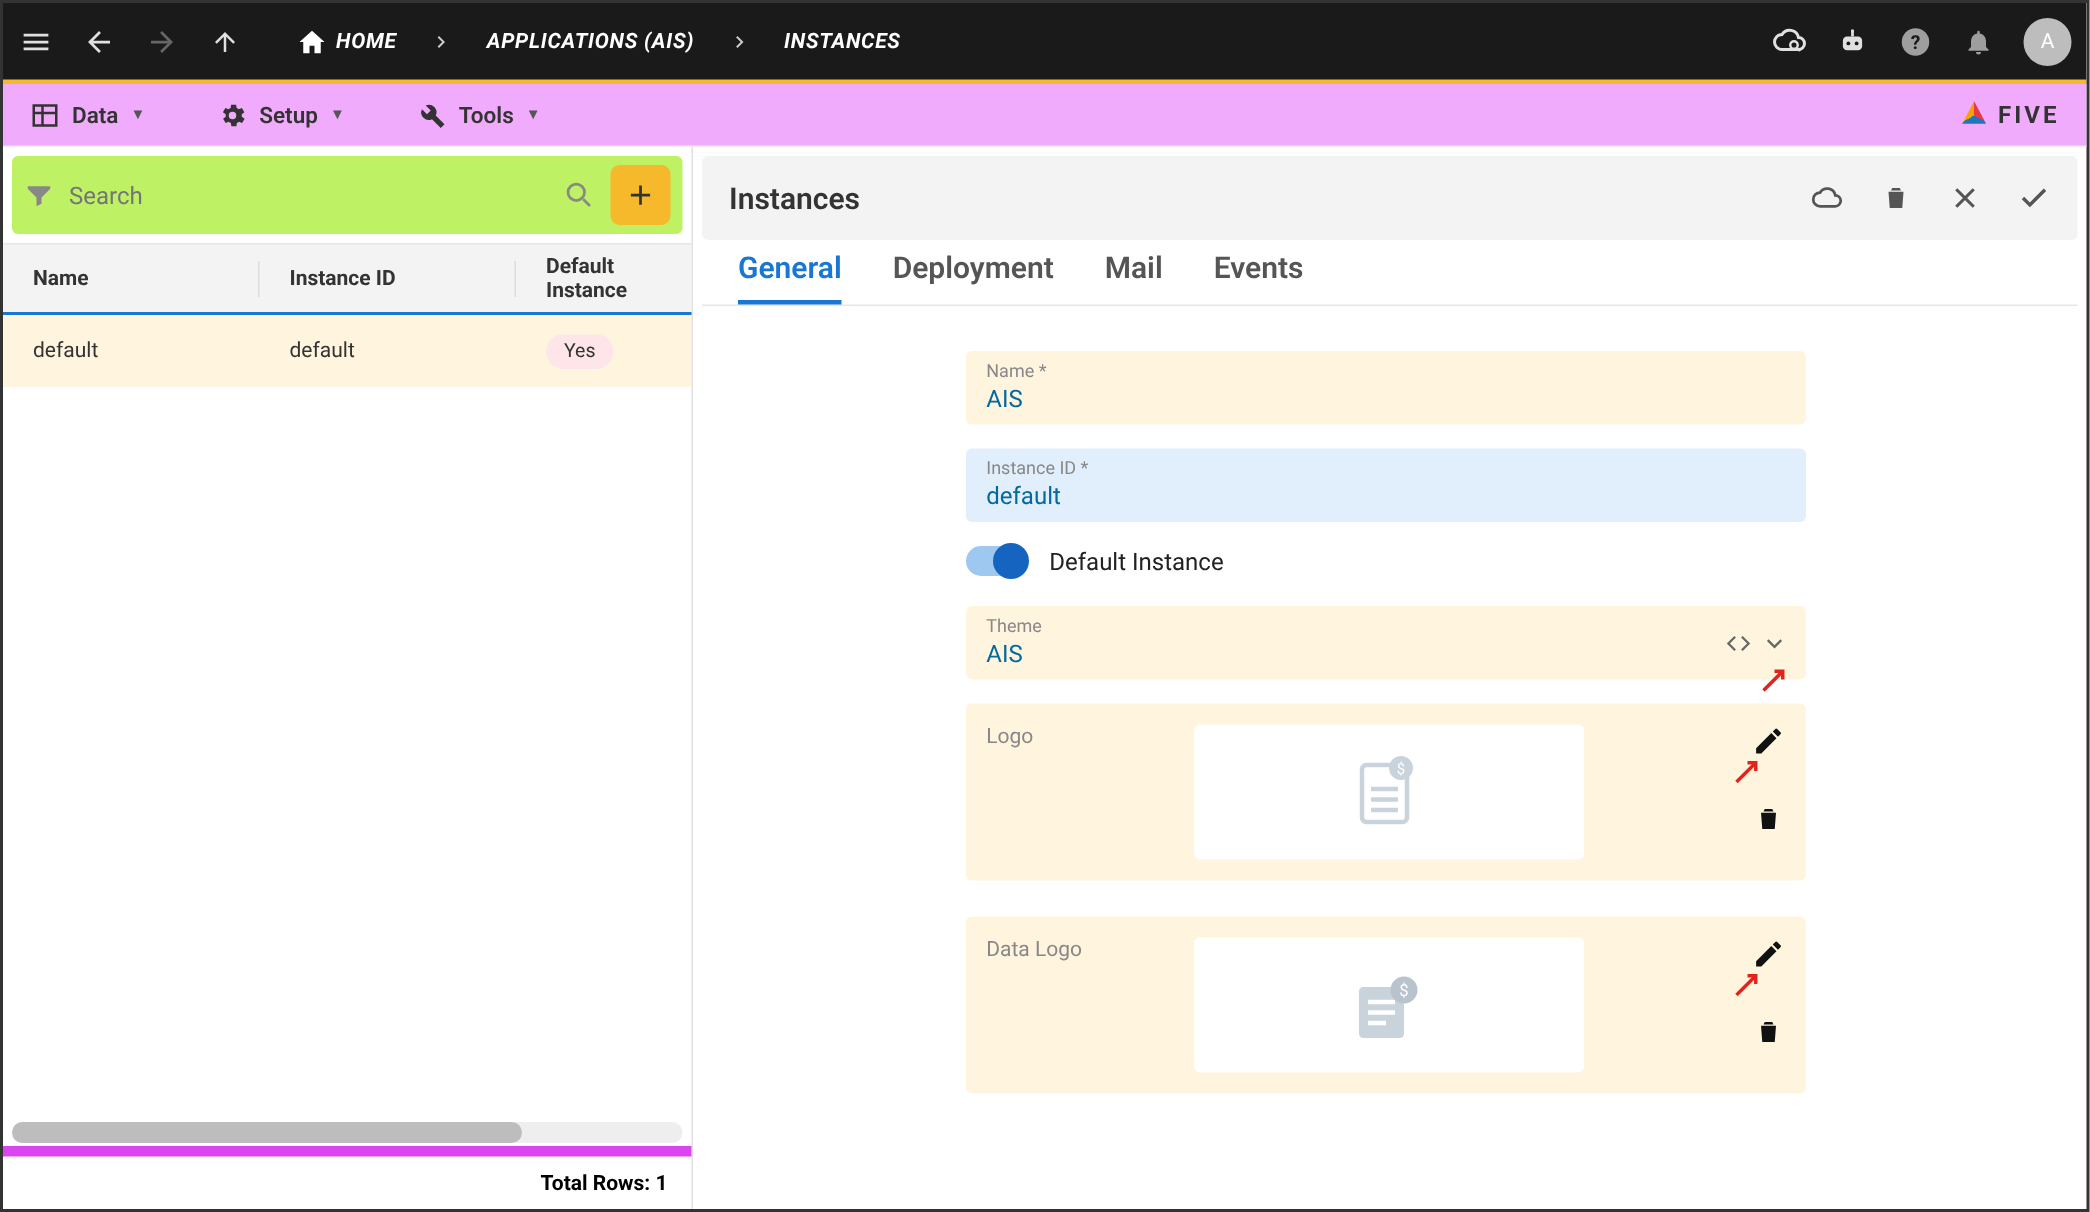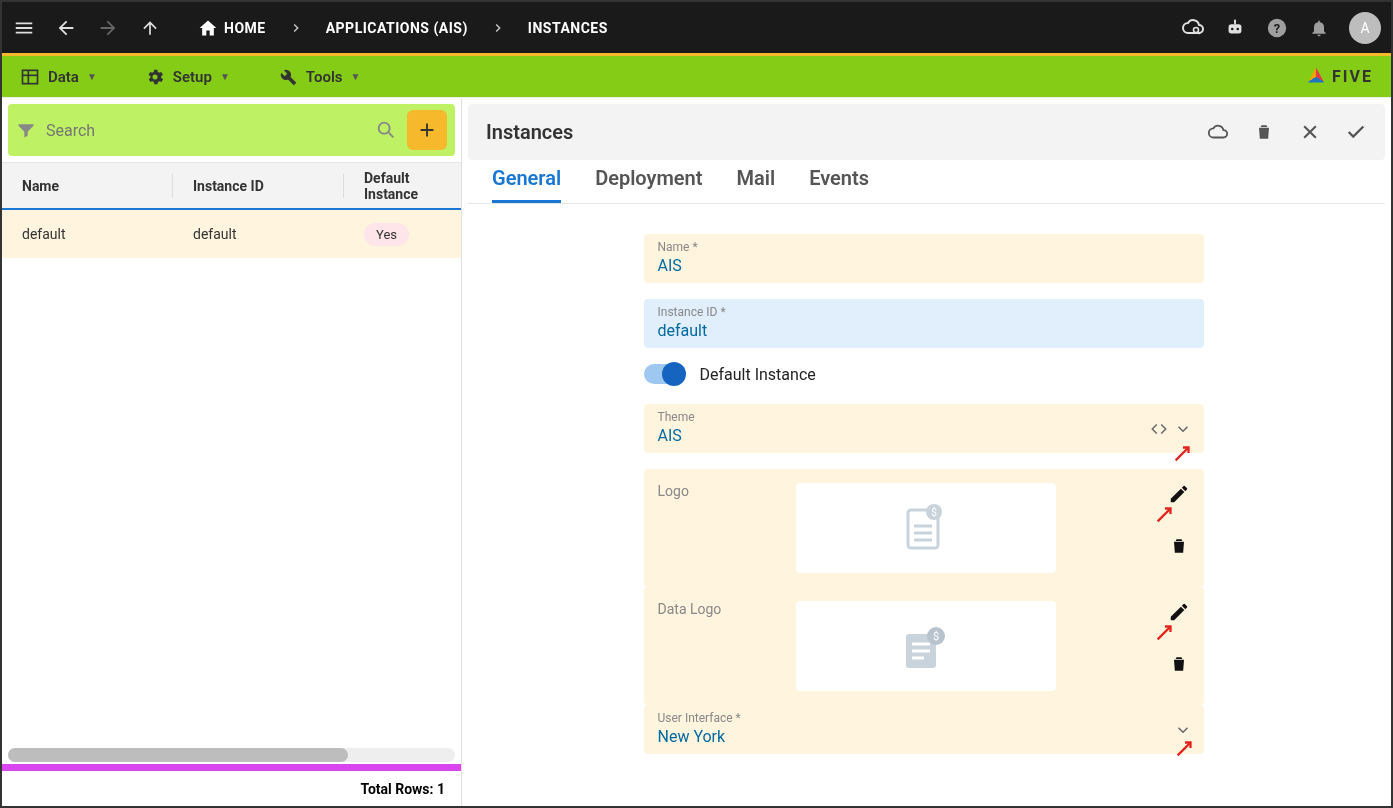--- a/index.html
+++ b/index.html
@@ -3,28 +3,28 @@
 <meta charset="utf-8">
 <style>
   * { box-sizing: border-box; margin: 0; padding: 0; font-family: -apple-system, BlinkMacSystemFont, "Segoe UI", Roboto, Arial, sans-serif; }
   body { width: 1393px; height: 808px; overflow: hidden; background: #fff; border: 2px solid #333; }
 
   
   .topbar { height: 54px; background: #1a1a1a; display: flex; align-items: center; padding: 0 10px; color: #fff; border-bottom: 3px solid #f5b92b; }
   .topbar .navleft { display: flex; align-items: center; gap: 18px; }
   .topbar .ic { width: 24px; height: 24px; display: flex; align-items: center; justify-content: center; color: #e0e0e0; cursor: pointer; }
   .topbar .ic.disabled { color: #666; cursor: default; }
-  .crumbs { display: flex; align-items: center; gap: 22px; margin-left: 18px; font-size: 14px; font-weight: 700; letter-spacing: .5px; }
+  .crumbs { display: flex; align-items: center; gap: 22px; margin-left: 18px; font-size: 14px; font-weight: 700; letter-spacing: .5px; font-style: italic; }
   .crumb-item { display: flex; align-items: center; gap: 6px; cursor: pointer; }
   .crumb-sep { color: #ccc; font-size: 14px; }
   .topbar .right { margin-left: auto; display: flex; align-items: center; gap: 18px; }
   .avatar { width: 32px; height: 32px; border-radius: 50%; background: #bdbdbd; color: #fff; display: flex; align-items: center; justify-content: center; font-size: 14px; }
 
   
-  .toolbar { height: 42px; background: #84cc16; display: flex; align-items: center; padding: 0 18px; gap: 48px; border-bottom: 1px solid #eee; }
+  .toolbar { height: 42px; background: #f0abfc; display: flex; align-items: center; padding: 0 18px; gap: 48px; border-bottom: 1px solid #eee; }
   .tool-btn { display: flex; align-items: center; gap: 8px; font-size: 15px; font-weight: 600; color: #333; cursor: pointer; }
   .tool-btn .tri { font-size: 10px; color: #555; }
   .brand { margin-left: auto; display: flex; align-items: center; gap: 6px; font-weight: 700; letter-spacing: 2px; color: #333; }
   .brand-logo { width:20px; height:20px; position:relative; }
   .brand-logo::before { content:""; position:absolute; inset:0; background: conic-gradient(#e63946 0 120deg, #1d77c0 120deg 240deg, #f4a300 240deg 360deg); clip-path: polygon(50% 5%, 90% 80%, 10% 80%); }
 
   
   .split { display: flex; height: calc(100% - 54px - 42px); }
   .left-pane { width: 460px; border-right: 1px solid #e0e0e0; display: flex; flex-direction: column; background:#fff; }
   .right-pane { flex: 1; display: flex; flex-direction: column; }
@@ -70,21 +70,21 @@
   .frow.sel { background:#e1eefb; }
   .flabel { font-size:12px; color:#888; }
   .fvalue { font-size:16px; color:#0369a1; margin-top:2px; }
   .frow .end-icons { position:absolute; right:12px; top:50%; transform:translateY(-50%); display:flex; gap:6px; color:#666; cursor:pointer; }
 
   .toggle-row { width:560px; margin:0 auto 20px auto; display:flex; align-items:center; gap:16px; }
   .toggle { width:40px; height:20px; border-radius:10px; background:#9ec8f0; position:relative; cursor:pointer; }
   .toggle .knob { position:absolute; right:-2px; top:-2px; width:24px; height:24px; background:#1565c0; border-radius:50%; }
   .toggle-label { font-size:16px; color:#222; }
 
-  .logo-row { width:560px; margin:0 auto 0 auto; background:#fff4de; border-radius:4px; padding:14px; display:flex; align-items:flex-start; gap:18px; min-height:112px; position:relative; }
+  .logo-row { width:560px; margin:0 auto 24px auto; background:#fff4de; border-radius:4px; padding:14px; display:flex; align-items:flex-start; gap:18px; min-height:112px; position:relative; }
   .logo-label { font-size:14px; color:#888; width:120px; }
   .logo-box { width:260px; height:90px; background:#fff; border-radius:4px; display:flex; align-items:center; justify-content:center; color:#c9d3dc; }
   .logo-actions { margin-left:auto; display:flex; flex-direction:column; gap:30px; align-items:center; color:#111; }
   .logo-actions .ic { cursor:pointer; width:22px; height:22px; display:flex; align-items:center; justify-content:center; }
 
   
   .arrow-red { position:absolute; width:22px; height:22px; pointer-events:none; }
   .arrow-red svg { width:100%; height:100%; }
 
   svg { display:block; }
@@ -385,34 +385,17 @@
             </span>
         </div>
         <div class="arrow-red" style="right:28px; top:34px">
           <svg viewBox="0 0 24 24">
               <path d="M4 20 L18 6" stroke="#e3231b" stroke-width="2.5"></path>
               <path d="M12 6 L18 6 L18 12" fill="none" stroke="#e3231b" stroke-width="2.5"></path>
             </svg>
         </div>
       </div>
 
-      <div class="frow" style="padding-right:40px">
-        <div class="flabel">User Interface *</div>
-        <div class="fvalue">New York</div>
-        <div class="end-icons">
-          <span>
-              <svg viewBox="0 0 24 24" width="18" height="18">
-                <path fill="none" stroke="#666" stroke-width="2" d="M6 9l6 6 6-6"></path>
-              </svg>
-            </span>
-        </div>
-        <div class="arrow-red" style="right:8px; top:32px">
-          <svg viewBox="0 0 24 24">
-              <path d="M4 20 L18 6" stroke="#e3231b" stroke-width="2.5"></path>
-              <path d="M12 6 L18 6 L18 12" fill="none" stroke="#e3231b" stroke-width="2.5"></path>
-            </svg>
-        </div>
-      </div>
 
       <div style="height:40px"></div>
     </div>
   </div>
 </div>
 
 </body></html>

